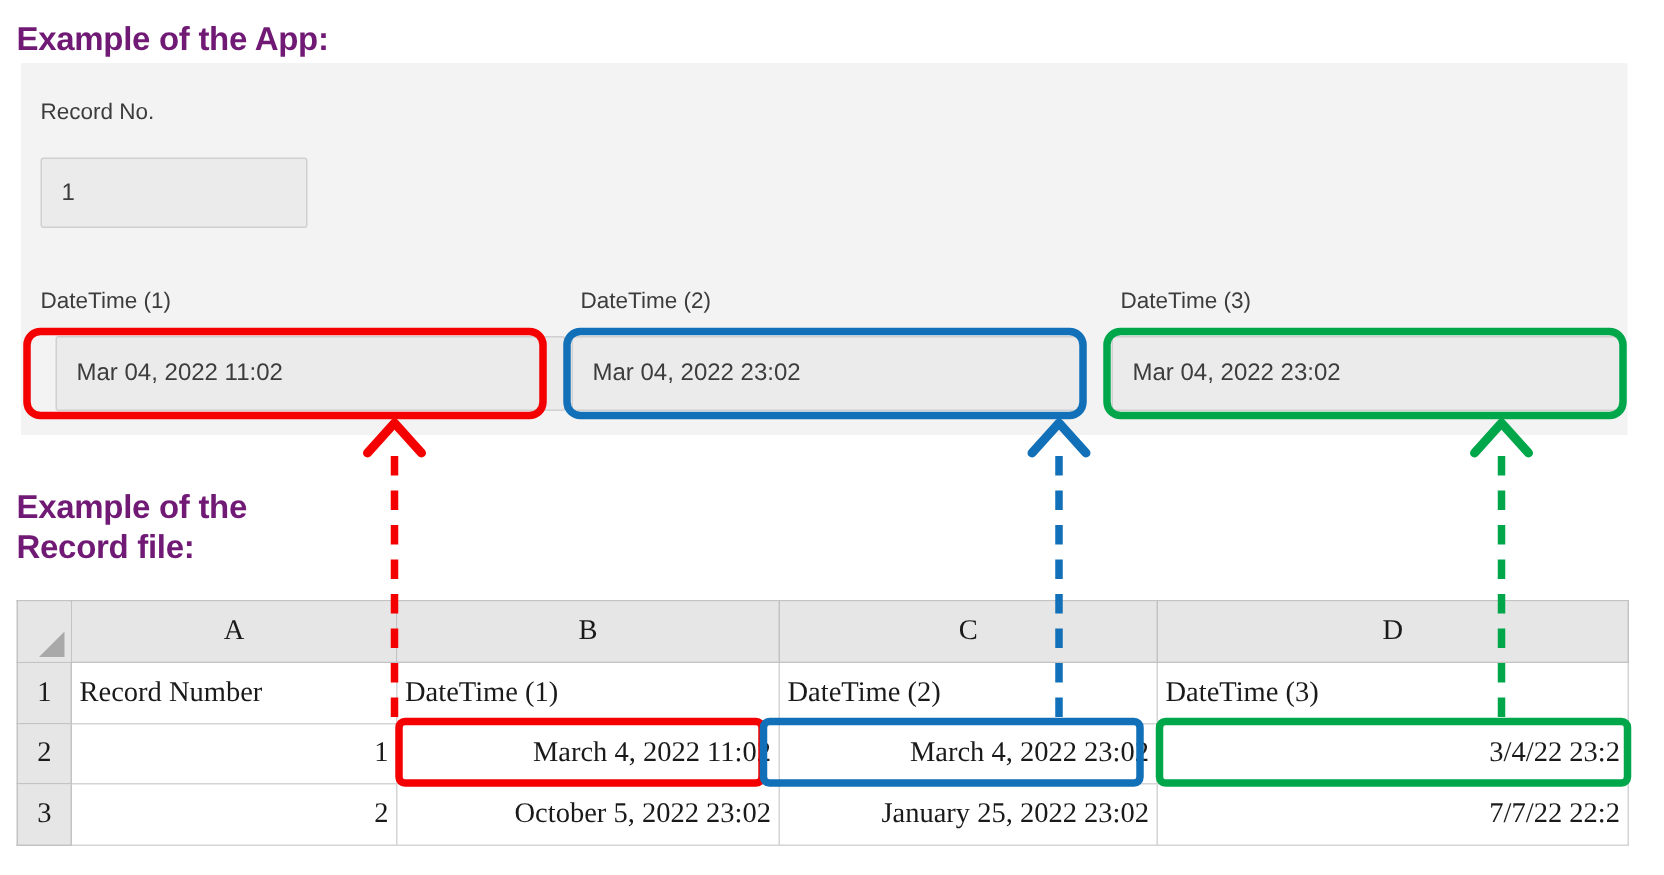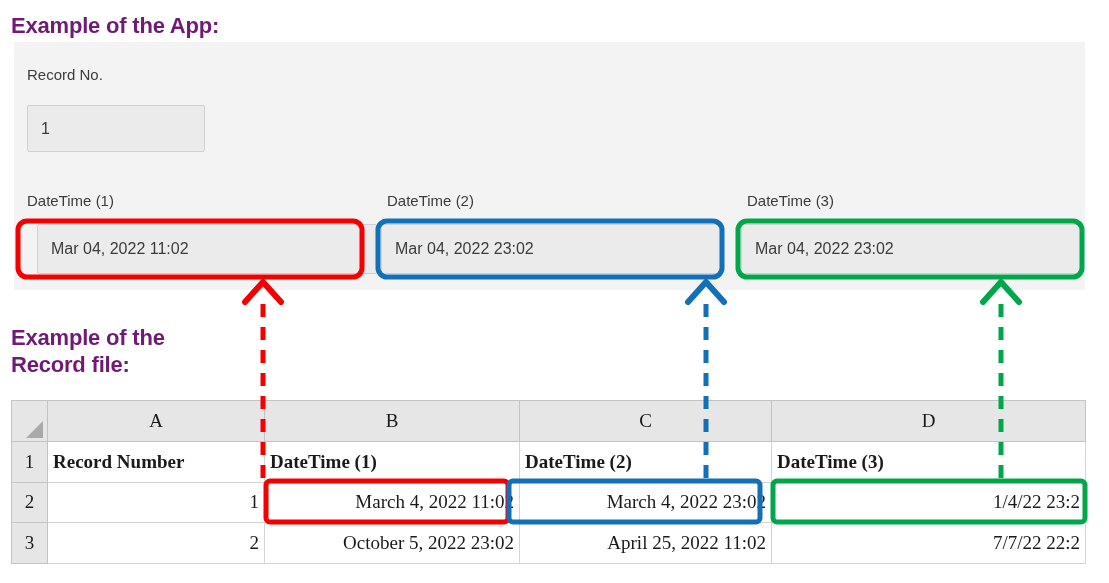--- a/index.html
+++ b/index.html
@@ -47,21 +47,21 @@
   }
   .rowhead{
     background:#e6e6e6;text-align:center;font-weight:normal;width:36px;
     border-color:#c3c3c3 !important;color:#1a1a1a;
   }
   .corner{background:#e6e6e6;width:36px;position:relative;border-color:#c3c3c3 !important;}
   .corner .tri{
     position:absolute;right:4px;bottom:3px;width:0;height:0;
     border-left:17px solid transparent;border-bottom:17px solid #a9a9a9;
   }
-  .r-left{text-align:left;font-weight:bold;}
+  .r-left{text-align:left;}
   .r-right{text-align:right;}
   #sheet tr{height:40px;}
 
   
   #overlay{left:0;top:0;width:1109px;height:583px;pointer-events:none;}
 </style>
 </head>
 <body>
 
 <div class="abs section-title" id="app-title">Example of the App:</div>
@@ -108,27 +108,27 @@
     <td class="r-left">Record Number</td>
     <td class="r-left">DateTime (1)</td>
     <td class="r-left">DateTime (2)</td>
     <td class="r-left">DateTime (3)</td>
   </tr>
   <tr>
     <th class="rowhead">2</th>
     <td class="r-right">1</td>
     <td class="r-right">March 4, 2022 11:02</td>
     <td class="r-right">March 4, 2022 23:02</td>
-    <td class="r-right">1/4/22 23:2</td>
+    <td class="r-right">3/4/22 23:2</td>
   </tr>
   <tr>
     <th class="rowhead">3</th>
     <td class="r-right">2</td>
     <td class="r-right">October 5, 2022 23:02</td>
-    <td class="r-right">April 25, 2022 11:02</td>
+    <td class="r-right">January 25, 2022 23:02</td>
     <td class="r-right">7/7/22 22:2</td>
   </tr>
 </tbody>
   </table>
 
 <svg class="abs" id="overlay" viewBox="0 0 1109 583">
 
   <rect x="18" y="221" width="344" height="56" rx="9" fill="none" stroke="#f50000" stroke-width="5"></rect>
 
   <rect x="378" y="221" width="344" height="56" rx="9" fill="none" stroke="#1170b8" stroke-width="5"></rect>

